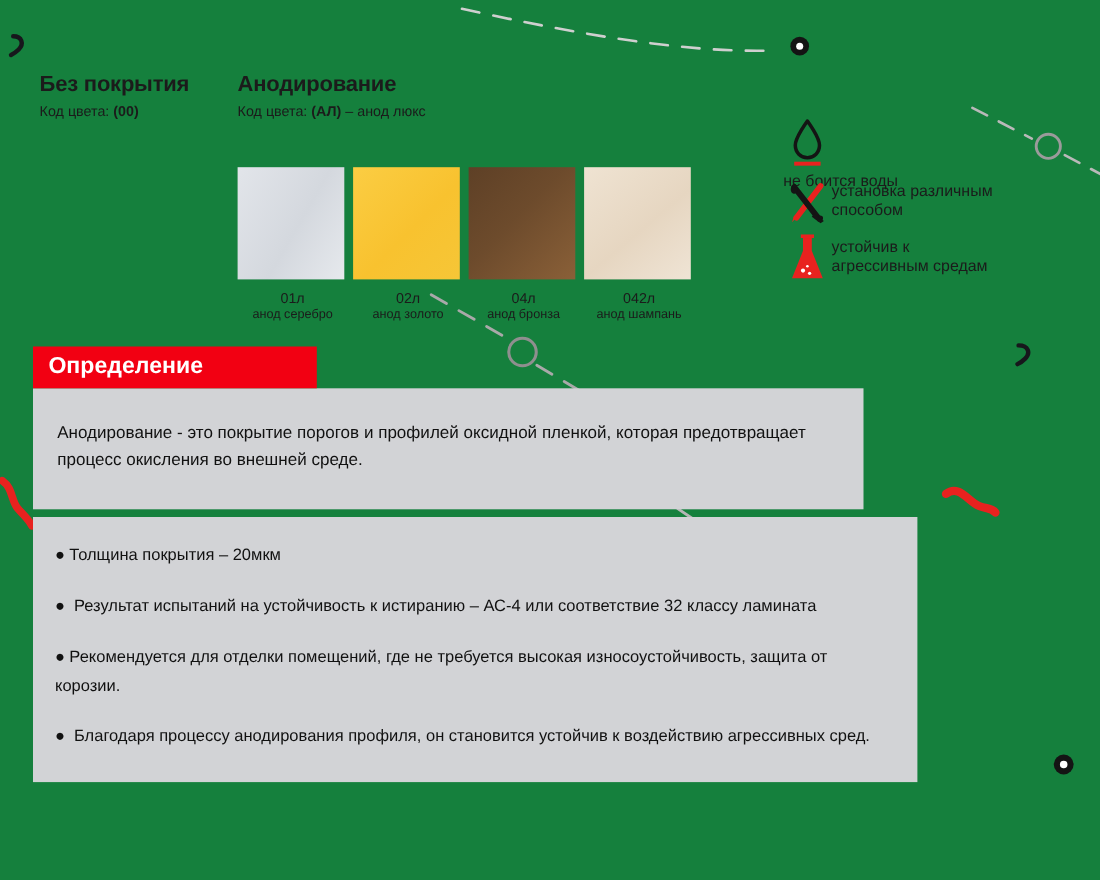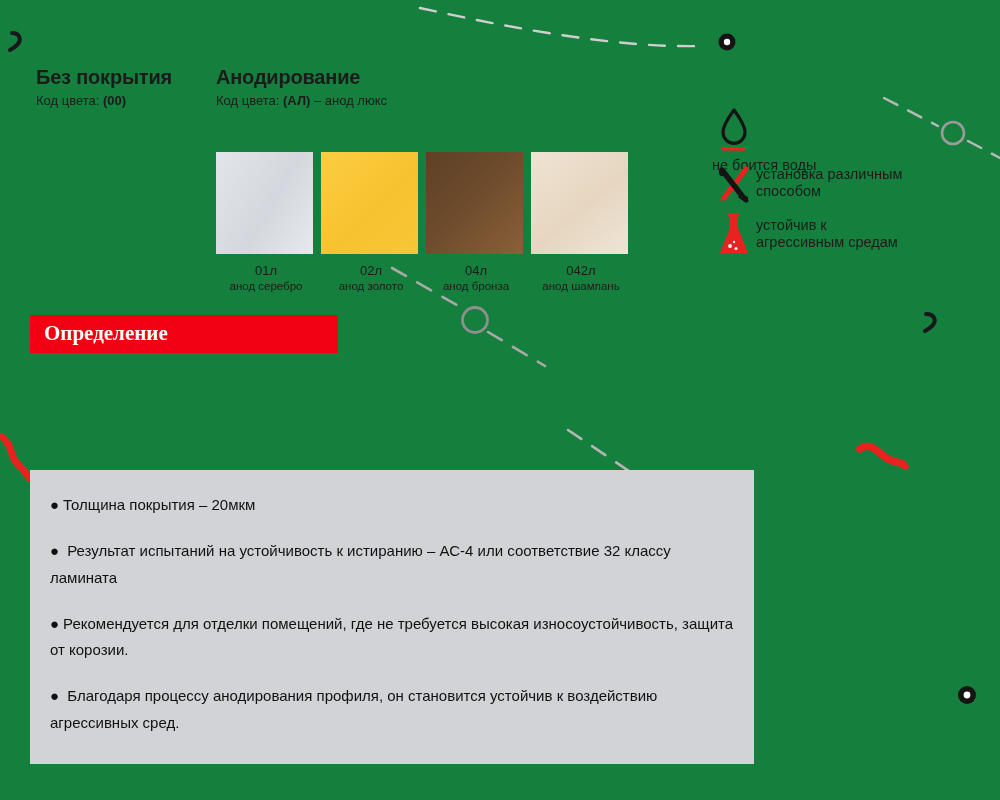--- a/index.html
+++ b/index.html
@@ -70,30 +70,30 @@
     background: #f20012; color: #ffffff;
     font-size: 21px; font-weight: bold;
     padding: 7px 18px 9px 14px;
     display: inline-block; line-height: 1.05;
   }
   .section-body {
     background: #d2d3d6; color: #111111;
   }
 
   #section-definition { left: 30px; top: 315px; }
-  #section-definition .section-header { width: 308px; font-family: Liberation Serif, serif; }
+  #section-definition .section-header { width: 258px; }
   #definition-body {
     width: 755px; padding: 28px 22px 32px 22px;
     font-size: 15.5px; line-height: 1.62;
   }
 
   #section-features { left: 30px; top: 470px; }
   #section-features .section-header { width: 258px; }
   #features-body {
-    width: 724px; padding: 22px 20px 28px 20px;
+    width: 804px; padding: 22px 20px 28px 20px;
     font-size: 15px; line-height: 1.75;
   }
   .feature-item { margin-bottom: 20px; }
   .feature-item:last-child { margin-bottom: 0; }
   .feature-item .bullet { margin-right: 4px; }
 </style>
 </head>
 <body>
 
 <div id="page">
@@ -208,20 +208,21 @@
           <circle cx="16" cy="29" r="1.2" fill="#ffffff"></circle>
         </svg>
       </span>
       <span class="legend-text">устойчив к
  агрессивным средам</span>
     </div>
   </div>
 
   <div class="section" id="section-definition">
     <div class="section-header">Определение</div>
+    <div class="section-body" id="definition-body">Анодирование - это покрытие порогов и профилей оксидной пленкой, которая предотвращает процесс окисления во внешней среде.</div>
   </div>
 
   <div class="section" id="section-features">
     <div class="section-body" id="features-body">
       <div class="feature-item">
         <span class="bullet">●</span><span>Толщина покрытия – 20мкм</span>
       </div>
       <div class="feature-item">
         <span class="bullet">●</span><span> Результат испытаний на устойчивость к истиранию – АС-4 или соответствие 32 классу ламината</span>
       </div>

